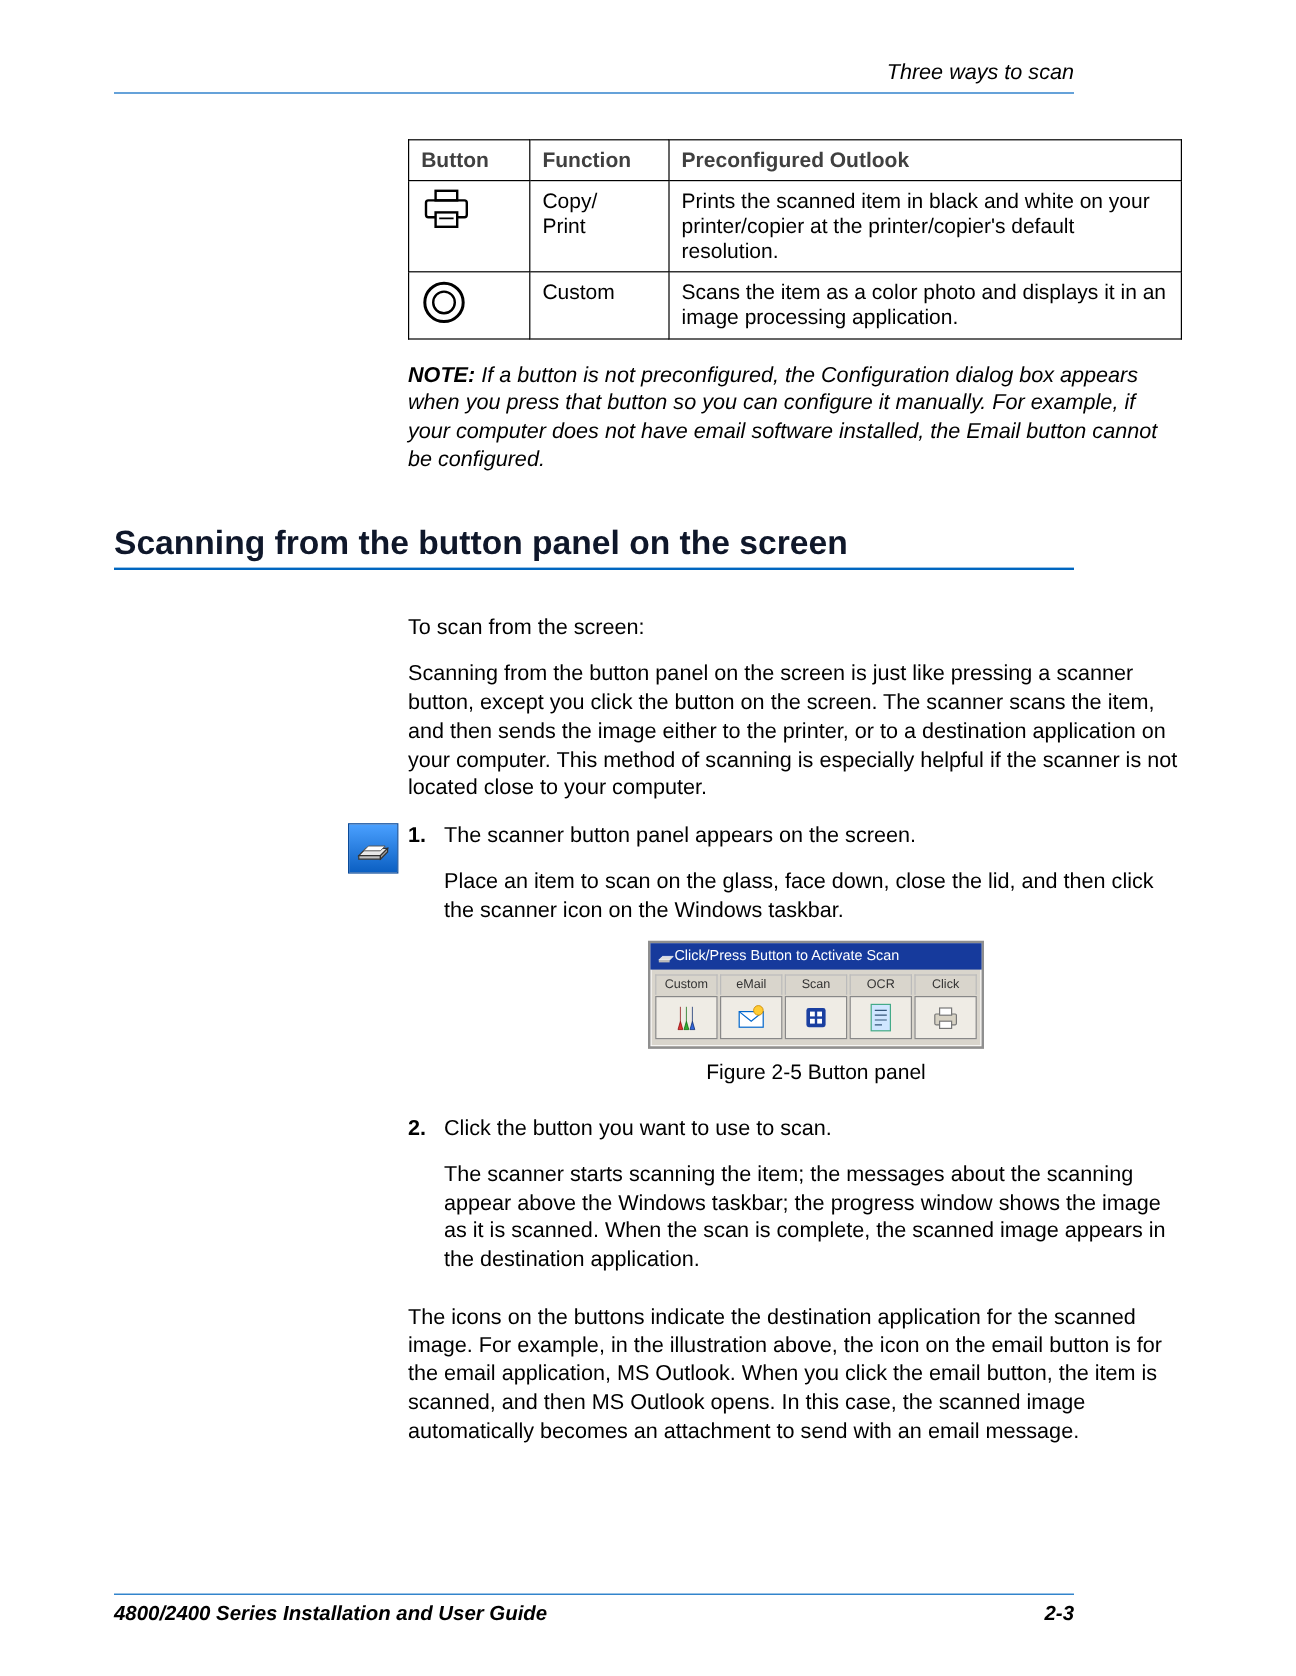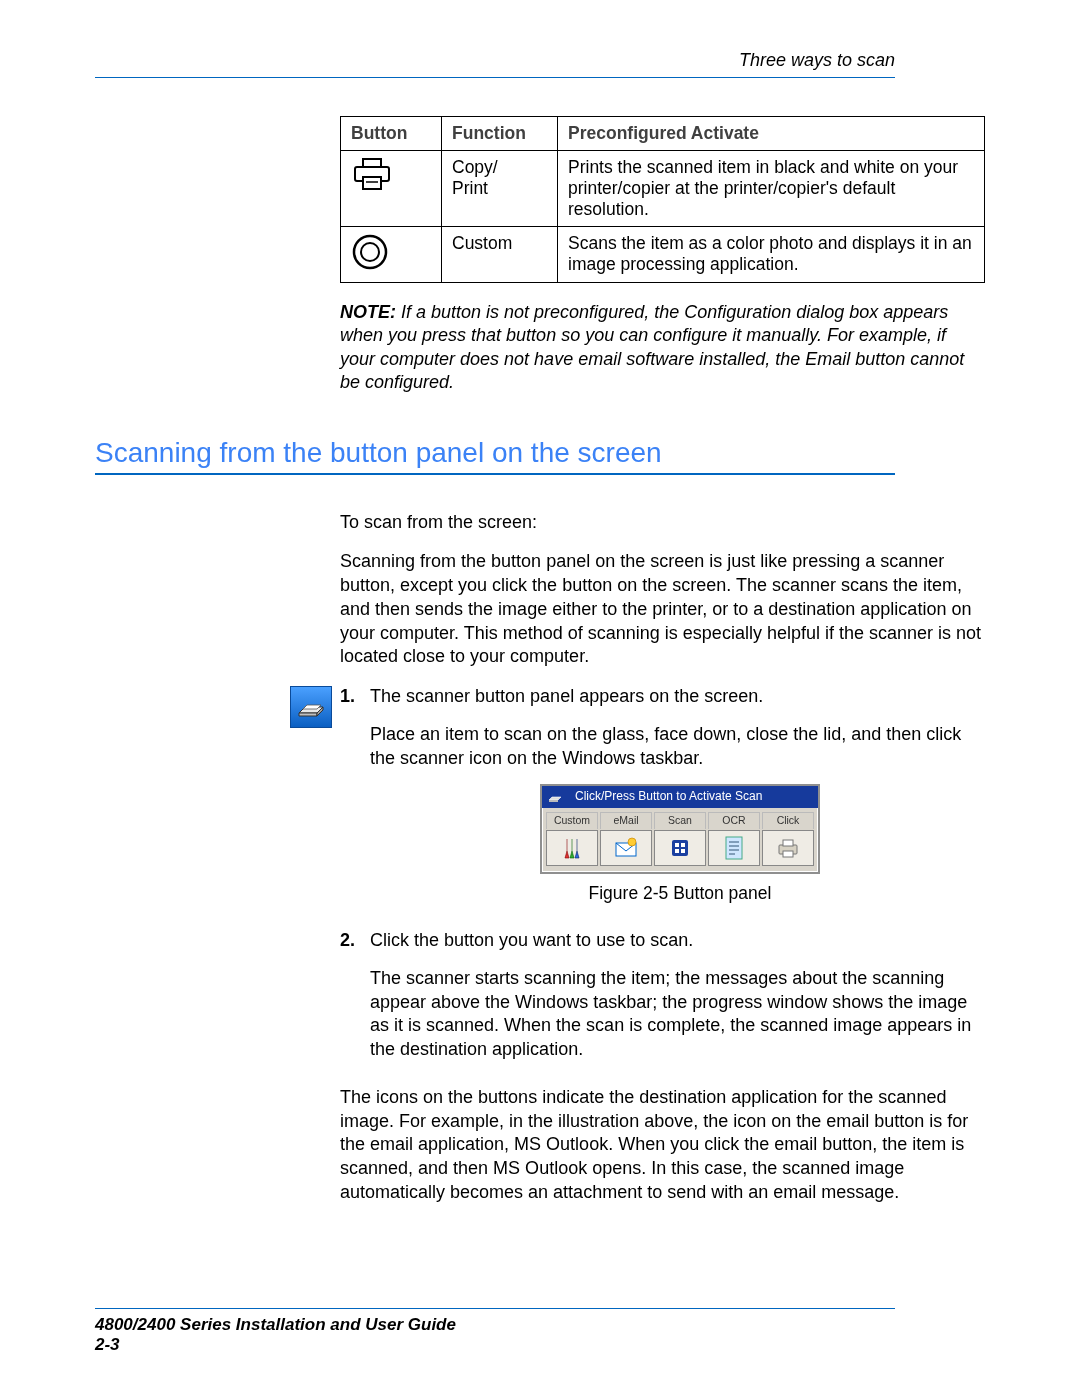--- a/index.html
+++ b/index.html
@@ -46,23 +46,23 @@
   .icon-cell { text-align: center; vertical-align: middle; padding-top: 10px; padding-bottom: 10px;}
   .note {
     margin-left: 245px;
     margin-top: 18px;
     font-style: italic;
     font-size: 18px;
     line-height: 1.3;
     width: 640px;
   }
   .section-heading {
-    color: #3b82f6;
+    color: #0f172a;
     font-size: 28px;
-    font-weight: normal;
+    font-weight: bold;
     margin-top: 42px;
     padding-bottom: 4px;
     border-bottom: 2.5px solid #0066c0;
   }
   .body-col {
     margin-left: 245px;
     margin-top: 36px;
     width: 650px;
     font-size: 18px;
     line-height: 1.32;
@@ -93,21 +93,21 @@
     background: #d9d5cc;
     box-shadow: inset -1px -1px 0 #fff, inset 1px 1px 0 #fff;
   }
   .panel-title {
     background: #163a9c;
     color: #fff;
     font-size: 12px;
     padding: 3px 6px;
     display:flex;
     align-items:center;
-    gap:13px;
+    gap:0;
   }
   .panel-buttons-row {
     display: flex;
     padding: 4px 4px 6px 4px;
     gap: 2px;
   }
   .panel-btn {
     flex:1;
     text-align:center;
   }
@@ -140,39 +140,38 @@
     bottom: 42px;
     left: 95px;
     right: 95px;
     border-top: 1.5px solid #0066c0;
     padding-top: 6px;
     display:flex;
     justify-content: space-between;
     font-style: italic;
     font-weight: bold;
     font-size: 17px;
-    flex-direction: column;
   }
 </style>
 </head>
 <body>
 
 <div class="page">
 
   <div class="header-area">
     <span>Three ways to scan</span>
   </div>
 
   <div class="table-wrap">
     <table class="button-table">
       <thead>
         <tr>
           <th style="width:80px">Button</th>
           <th style="width:95px">Function</th>
-          <th>Preconfigured Activate</th>
+          <th>Preconfigured Outlook</th>
         </tr>
       </thead>
       <tbody>
         <tr>
           <td class="icon-cell">
             <svg width="42" height="34" viewBox="0 0 42 34">
               <rect x="12" y="2" width="18" height="8" fill="none" stroke="#000" stroke-width="2"></rect>
               <rect x="4" y="10" width="34" height="14" rx="2" fill="none" stroke="#000" stroke-width="2"></rect>
               <rect x="12" y="20" width="18" height="12" fill="#fff" stroke="#000" stroke-width="2"></rect>
               <line x1="15" y1="25" x2="27" y2="25" stroke="#000" stroke-width="1.5"></line>

